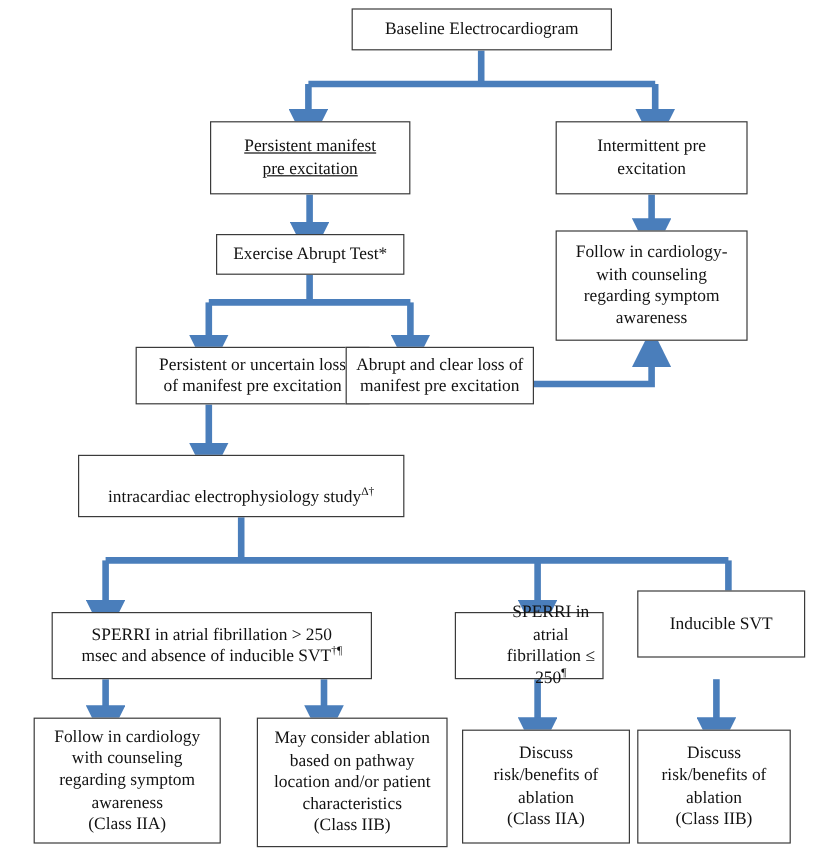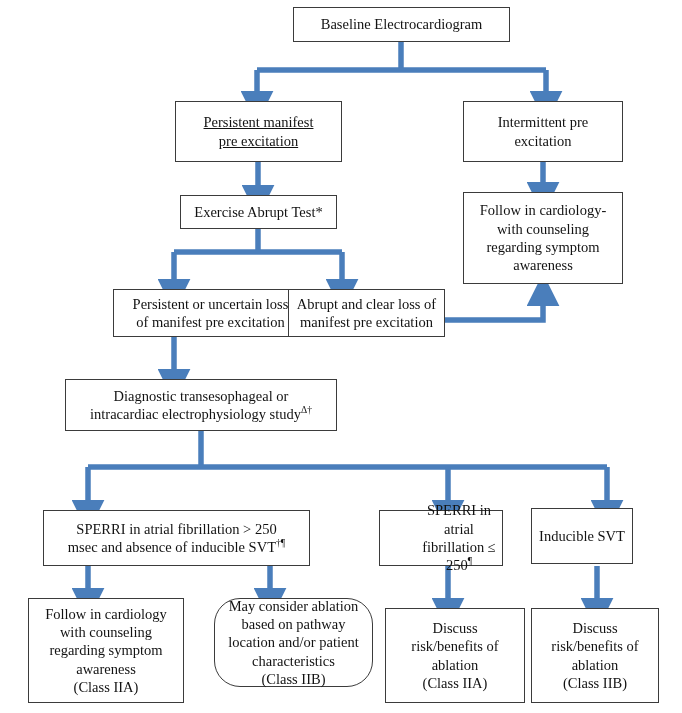--- a/index.html
+++ b/index.html
@@ -51,23 +51,23 @@
   #n-baseline      { left: 293px; top: 7px;   width: 217px; height: 35px; }
   #n-persistent    { left: 175px; top: 101px; width: 167px; height: 61px; text-decoration: underline; }
   #n-intermittent  { left: 463px; top: 101px; width: 160px; height: 61px; }
   #n-exercise      { left: 180px; top: 195px; width: 157px; height: 34px; }
   #n-followcard    { left: 463px; top: 192px; width: 160px; height: 92px; }
   #n-persistloss   { left: 80px;  top: 289px; width: 195px; height: 48px; margin-left: 33px; }
   #n-abruptloss    { left: 288px; top: 289px; width: 157px; height: 48px; justify-content: flex-end; }
   #n-diagnostic    { left: 65px;  top: 379px; width: 272px; height: 52px; }
   #n-sperri-gt     { left: 27px;  top: 510px; width: 267px; height: 56px; margin-left: 16px; }
   #n-sperri-le     { left: 379px; top: 510px; width: 124px; height: 56px; padding-left: 41px; }
-  #n-inducible     { left: 531px; top: 508px; width: 102px; height: 56px; }
+  #n-inducible     { left: 531px; top: 492px; width: 140px; height: 56px; }
   #n-followcard2   { left: 28px;  top: 598px; width: 156px; height: 105px; }
-  #n-ablation      { left: 214px; top: 598px; width: 159px; height: 89px; border-radius: 26px; }
+  #n-ablation      { left: 214px; top: 598px; width: 159px; height: 108px; }
   #n-discuss-a     { left: 385px; top: 608px; width: 140px; height: 95px; }
   #n-discuss-b     { left: 531px; top: 608px; width: 128px; height: 95px; }
 </style>
 </head>
 <body>
 
 <div id="chart">
 
   <svg class="connectors" viewBox="0 0 682 713" xmlns="http://www.w3.org/2000/svg">
     <defs>
@@ -154,21 +154,21 @@
 
   <div class="node" id="n-abruptloss">
     <span class="txt">
       <span>Abrupt and clear loss of</span><br>
       <span>manifest pre excitation</span>
     </span>
   </div>
 
   <div class="node" id="n-diagnostic">
     <span class="txt">
-      <span>Diagnostic transesophageal or</span><br>
+      <br>
       <span>intracardiac electrophysiology study</span><sup>Δ†</sup>
     </span>
   </div>
 
   <div class="node" id="n-sperri-gt">
     <span class="txt">
       <span>SPERRI in atrial fibrillation &gt; 250</span><br>
       <span>msec and absence of inducible SVT</span><sup>†¶</sup>
     </span>
   </div>

